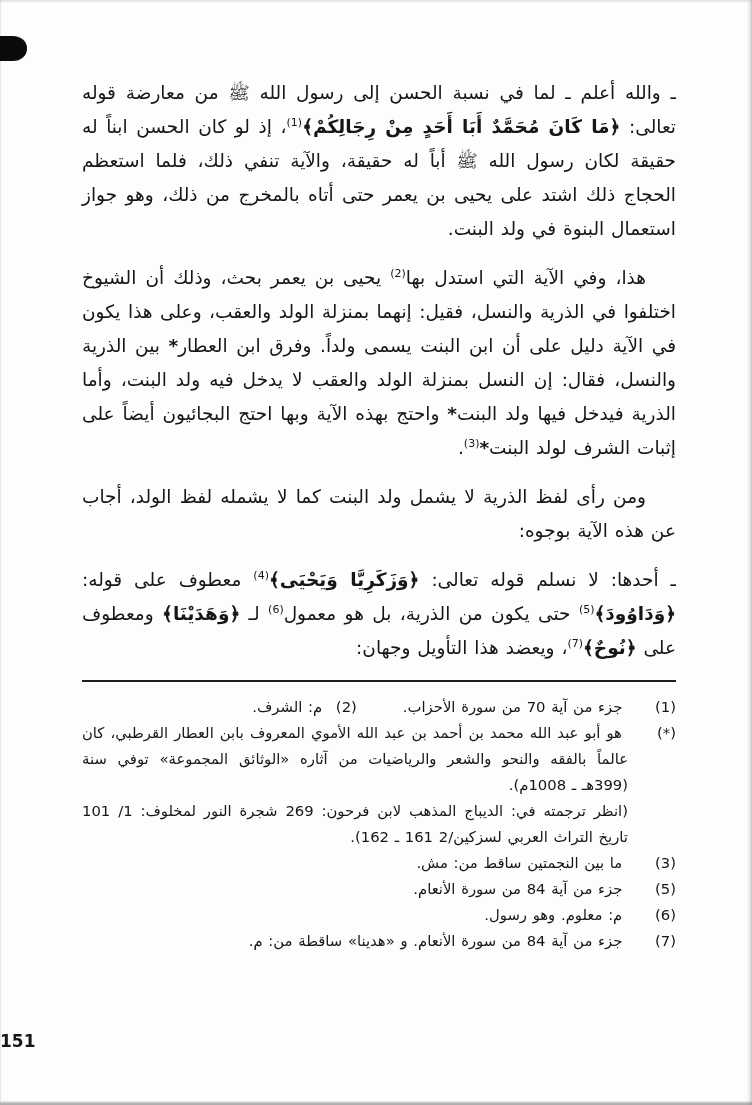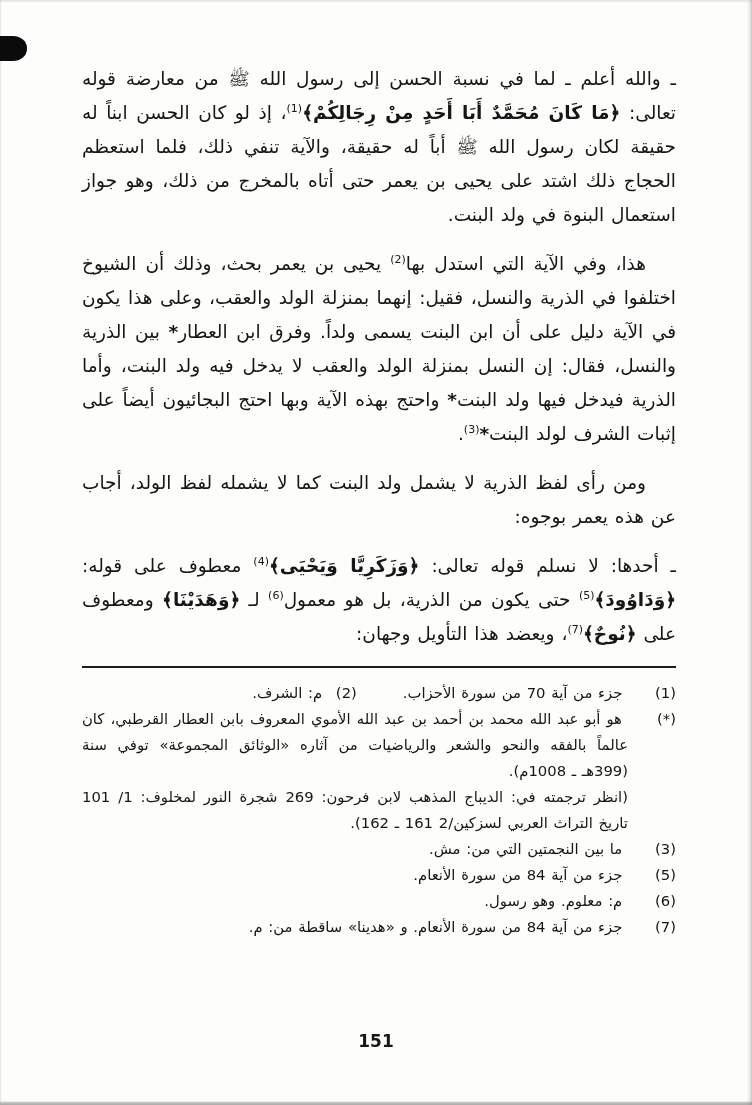--- a/index.html
+++ b/index.html
@@ -16,21 +16,21 @@
   }
   .scan-blob{
     position:absolute;left:0;top:36px;width:27px;height:25px;
     background:#0b0b0b;border-radius:0 14px 14px 0 / 0 12px 12px 0;
   }
   .content{
     position:absolute;top:62px;right:76px;left:82px;
     direction:rtl;
   }
   .para{
-    margin:0 0 15px 0;
+    margin:14px 0 15px 0;
     font-size:18.5px;line-height:34px;
     text-align:justify;
     word-spacing:1px;
   }
   .para.indent{text-indent:30px;}
   .quran{font-weight:bold;}
   .sym{font-size:0.95em;}
   sup.ref{font-size:11px;line-height:0;vertical-align:super;font-weight:normal;}
   .star{font-weight:bold;}
   .fn-rule{
@@ -43,47 +43,47 @@
   }
   .fn-row{text-align:justify;word-spacing:1px;}
   .fn-single{padding-right:48px;text-indent:-48px;}
   .fn-single .fn-marker{display:inline-block;width:48px;text-indent:0;}
   .fn-double{display:flex;gap:46px;}
   .fn-double .fn-item:first-child .fn-marker{display:inline-block;width:48px;}
   .fn-double .fn-item-second .fn-marker{margin-left:8px;}
   .fn-cont{padding-right:48px;}
   .page-number{
     position:absolute;bottom:54px;left:0;right:0;
-    text-align:center;font-weight:bold;font-size:17px;
+    font-weight:bold;font-size:17px;
   }
 </style>
 </head>
 <body>
 
 <div class="page">
   <div class="scan-blob"></div>
 
   <div class="content">
     <div id="paragraphs">
         <p class="para"><span>ـ والله أعلم ـ لما في نسبة الحسن إلى رسول الله </span><span class="sym">ﷺ</span><span> من معارضة قوله تعالى: </span><span class="quran">﴿مَا كَانَ مُحَمَّدٌ أَبَا أَحَدٍ مِنْ رِجَالِكُمْ﴾</span><sup class="ref">(1)</sup><span>، إذ لو كان الحسن ابناً له حقيقة لكان رسول الله </span><span class="sym">ﷺ</span><span> أباً له حقيقة، والآية تنفي ذلك، فلما استعظم الحجاج ذلك اشتد على يحيى بن يعمر حتى أتاه بالمخرج من ذلك، وهو جواز استعمال البنوة في ولد البنت.</span></p>
         <p class="para indent"><span>هذا، وفي الآية التي استدل بها</span><sup class="ref">(2)</sup><span> يحيى بن يعمر بحث، وذلك أن الشيوخ اختلفوا في الذرية والنسل، فقيل: إنهما بمنزلة الولد والعقب، وعلى هذا يكون في الآية دليل على أن ابن البنت يسمى ولداً. وفرق ابن العطار</span><span class="star">*</span><span> بين الذرية والنسل، فقال: إن النسل بمنزلة الولد والعقب لا يدخل فيه ولد البنت، وأما الذرية فيدخل فيها ولد البنت</span><span class="star">*</span><span> واحتج بهذه الآية وبها احتج البجائيون أيضاً على إثبات الشرف لولد البنت</span><span class="star">*</span><sup class="ref">(3)</sup><span>.</span></p>
-        <p class="para indent"><span>ومن رأى لفظ الذرية لا يشمل ولد البنت كما لا يشمله لفظ الولد، أجاب عن هذه يعمر بوجوه:</span></p>
+        <p class="para indent"><span>ومن رأى لفظ الذرية لا يشمل ولد البنت كما لا يشمله لفظ الولد، أجاب عن هذه الآية بوجوه:</span></p>
         <p class="para"><span>ـ أحدها: لا نسلم قوله تعالى: </span><span class="quran">﴿وَزَكَرِيَّا وَيَحْيَى﴾</span><sup class="ref">(4)</sup><span> معطوف على قوله: </span><span class="quran">﴿وَدَاوُودَ﴾</span><sup class="ref">(5)</sup><span> حتى يكون من الذرية، بل هو معمول</span><sup class="ref">(6)</sup><span> لـ </span><span class="quran">﴿وَهَدَيْنَا﴾</span><span> ومعطوف على </span><span class="quran">﴿نُوحٌ﴾</span><sup class="ref">(7)</sup><span>، ويعضد هذا التأويل وجهان:</span></p>
       </div>
 
     <hr class="fn-rule">
 
     <section id="footnotes" class="footnotes">
         <div class="fn-row fn-double">
           <div class="fn-item"><span class="fn-marker">(1)</span> <span class="fn-text">جزء من آية 70 من سورة الأحزاب.</span></div>
           <div class="fn-item fn-item-second"><span class="fn-marker">(2)</span> <span class="fn-text">م: الشرف.</span></div>
         </div>
         <div class="fn-row fn-single"><span class="fn-marker">(*)</span> <span class="fn-text">هو أبو عبد الله محمد بن أحمد بن عبد الله الأموي المعروف بابن العطار القرطبي، كان عالماً بالفقه والنحو والشعر والرياضيات من آثاره «الوثائق المجموعة» توفي سنة (399هـ ـ 1008م).</span></div>
         <div class="fn-row fn-cont"><span class="fn-text">(انظر ترجمته في: الديباج المذهب لابن فرحون: 269 شجرة النور لمخلوف: 1/ 101 تاريخ التراث العربي لسزكين/2 161 ـ 162).</span></div>
-        <div class="fn-row fn-single"><span class="fn-marker">(3)</span> <span class="fn-text">ما بين النجمتين التي من: مش.</span></div>
+        <div class="fn-row fn-single"><span class="fn-marker">(3)</span> <span class="fn-text">ما بين النجمتين ساقط من: مش.</span></div>
         <div class="fn-row fn-single"><span class="fn-marker">(5)</span> <span class="fn-text">جزء من آية 84 من سورة الأنعام.</span></div>
         <div class="fn-row fn-single"><span class="fn-marker">(6)</span> <span class="fn-text">م: معلوم. وهو رسول.</span></div>
         <div class="fn-row fn-single"><span class="fn-marker">(7)</span> <span class="fn-text">جزء من آية 84 من سورة الأنعام. و «هدينا» ساقطة من: م.</span></div>
       </section>
   </div>
 
   <div class="page-number">151</div>
 </div>
 
 </body></html>

